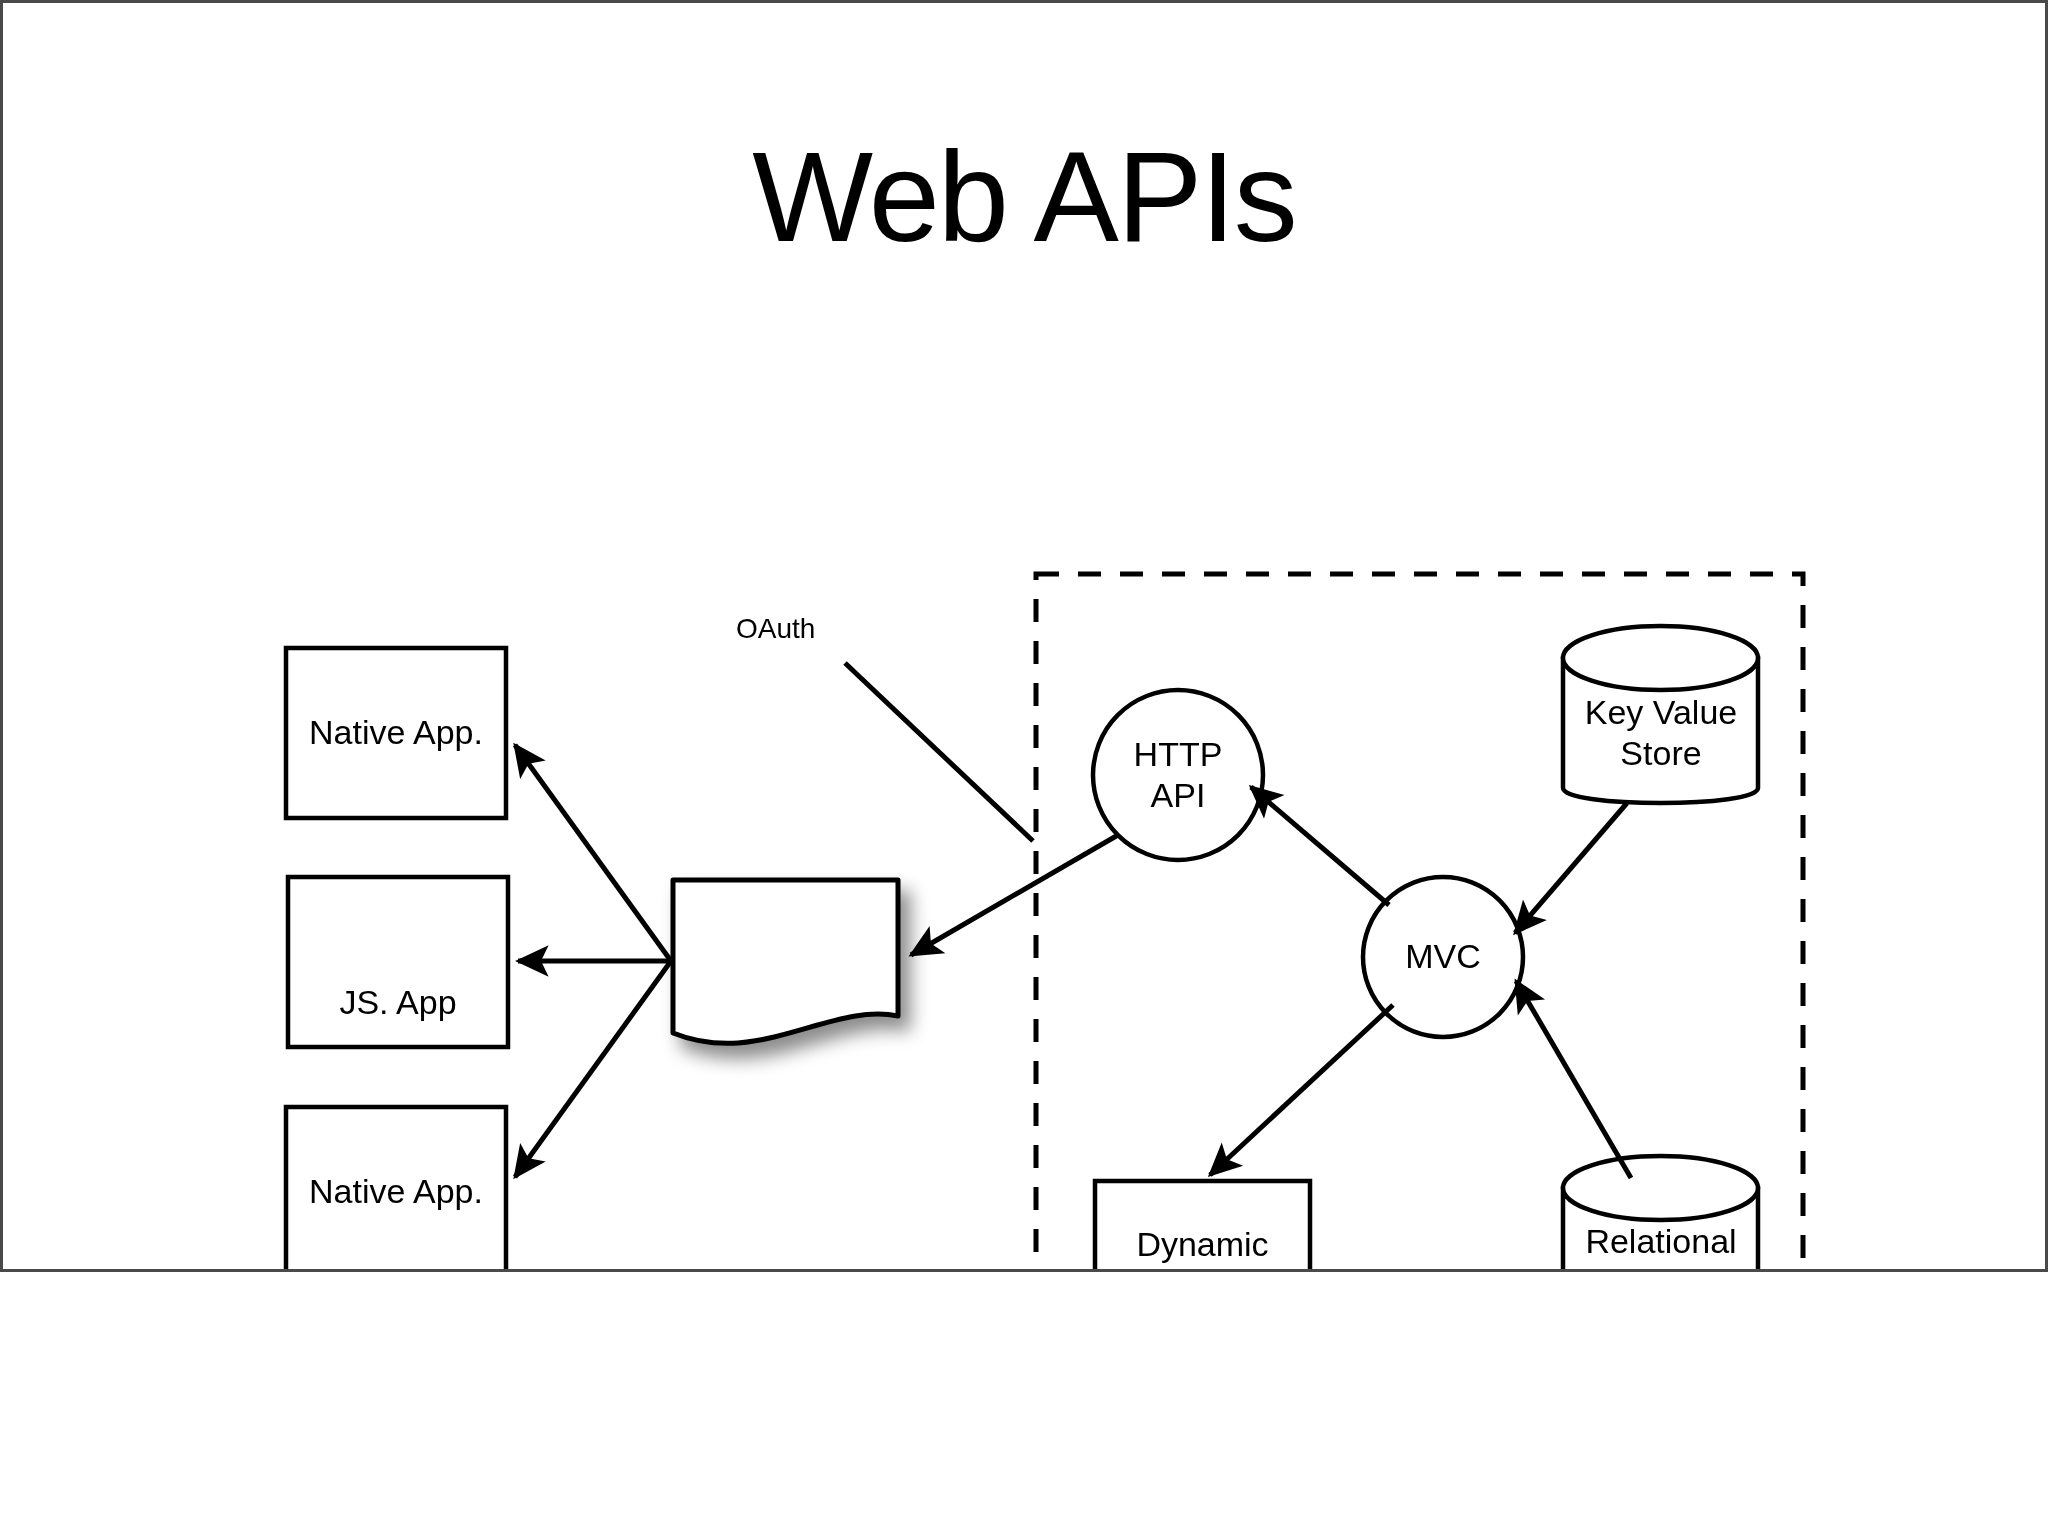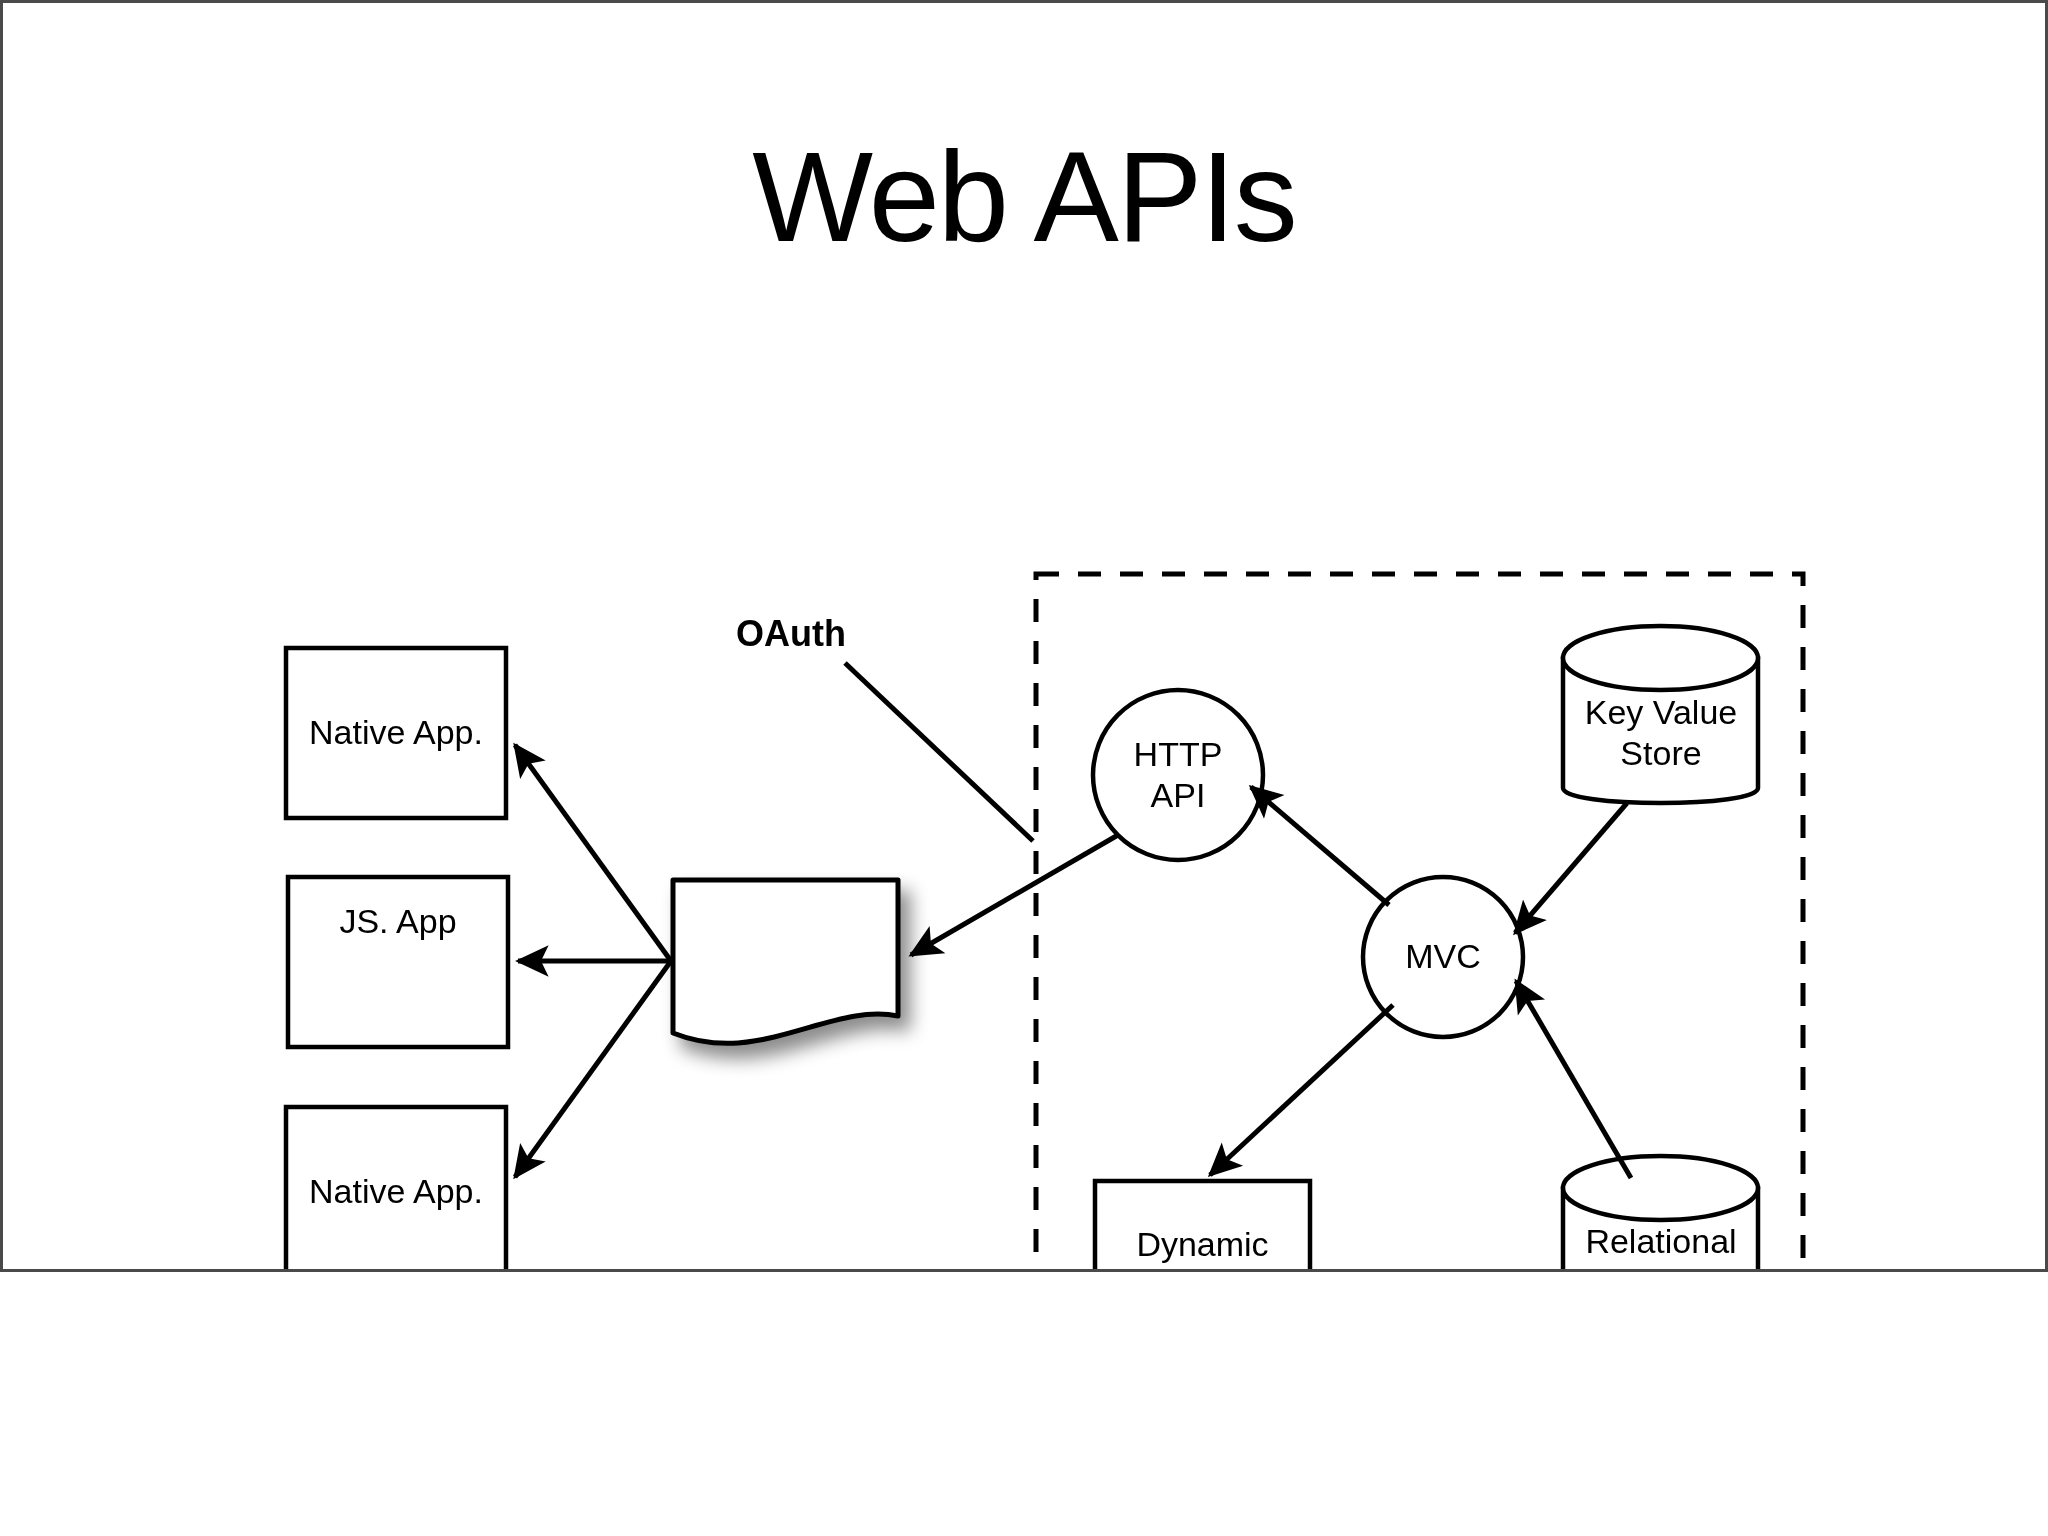--- a/index.html
+++ b/index.html
@@ -47,24 +47,23 @@
     font-family: "Liberation Sans", sans-serif;
     white-space: pre-line;
     display: flex;
     align-items: center;
     justify-content: center;
   }
   .oauth-label {
     position: absolute;
     left: 733px;
     top: 610px;
-    font-size: 36px;
+    font-size: 28px;
     color: #000000;
     font-family: "Liberation Sans", sans-serif;
-    font-weight: bold;
   }
   .hit {
     position: absolute;
     cursor: default;
   }
 </style>
 </head>
 <body>
 
 <div id="canvas">
@@ -121,21 +120,21 @@
 
     <line x1="1390" y1="1002" x2="1207" y2="1172" stroke="#000000" stroke-width="5" marker-end="url(#arrowhead)"></line>
 
     <line x1="1624" y1="800" x2="1512" y2="930" stroke="#000000" stroke-width="5" marker-end="url(#arrowhead)"></line>
 
     <line x1="1628" y1="1175" x2="1513" y2="978" stroke="#000000" stroke-width="5" marker-end="url(#arrowhead)"></line>
   </svg>
 
   <div class="node-label" style="left:283px; top:645px; width:220px; height:170px;">Native App.</div>
 
-  <div class="node-label" style="left:285px; top:834px; width:220px; height:170px;">JS. App</div>
+  <div class="node-label" style="left:285px; top:915px; width:220px; height:170px;">JS. App</div>
 
   <div class="node-label" style="left:283px; top:1104px; width:220px; height:170px;">Native App.</div>
 
 
   <div class="oauth-label">OAuth</div>
 
   <div class="node-label" style="left:1090px; top:687px; width:170px; height:170px;">HTTP
 API</div>
 
   <div class="node-label" style="left:1360px; top:874px; width:160px; height:160px;">MVC</div>

